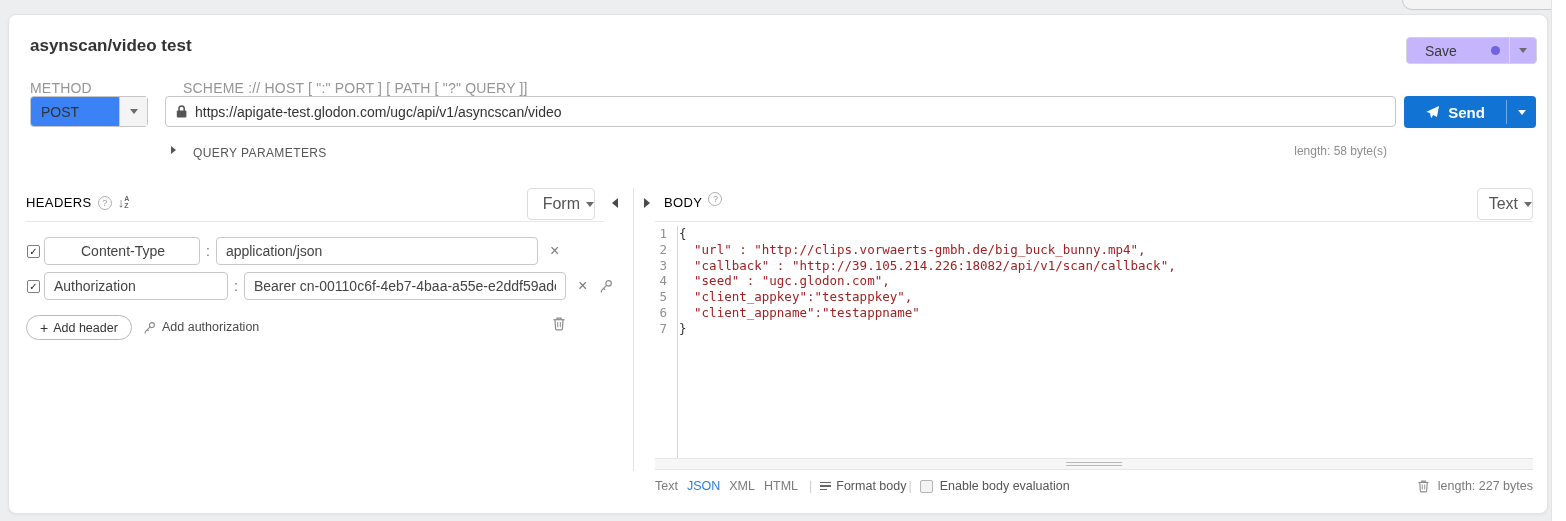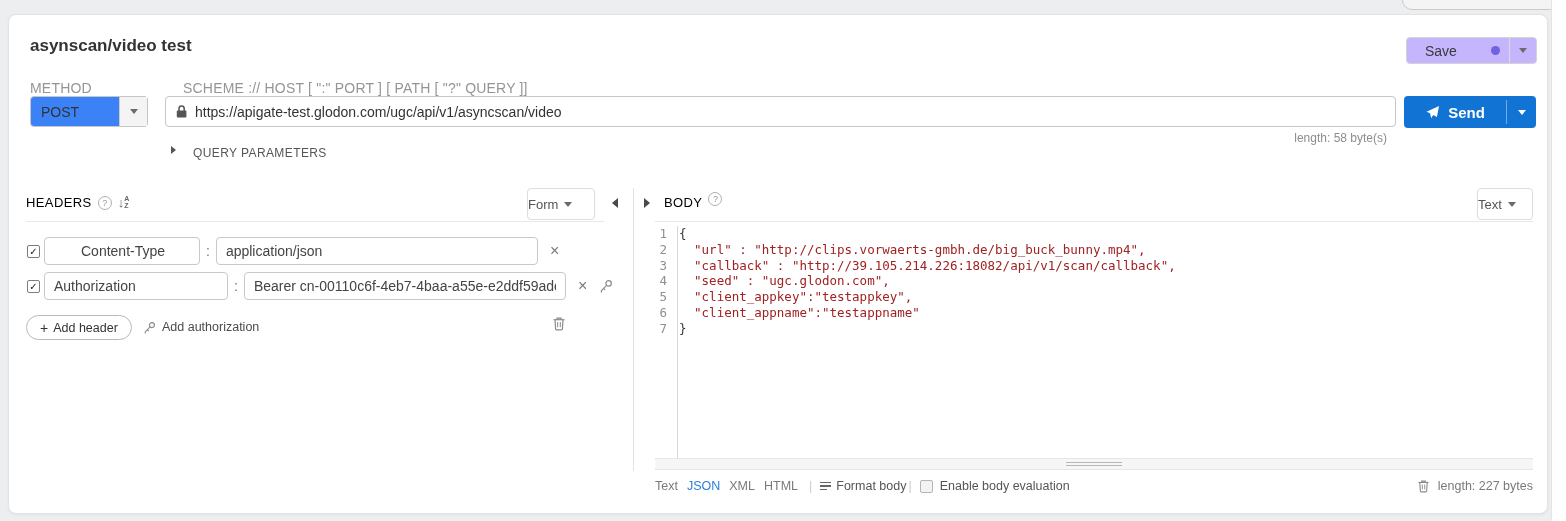--- a/index.html
+++ b/index.html
@@ -48,39 +48,39 @@
     display:flex; align-items:center; gap:8px; padding:0 10px;
     border:1px solid #c6c6c8; border-radius:4px; background:#fff;
   }
   .url-box input { flex:1; border:none; outline:none; font-size:14px; color:#333; font-family:"Liberation Sans",sans-serif; background:transparent; }
 
   .send-btn { left:1404px; top:96px; width:132px; height:32px; border:none; background:#1173d3; border-radius:4px; display:flex; align-items:stretch; overflow:hidden; cursor:pointer; }
   .send-main { flex:1; display:flex; align-items:center; justify-content:center; gap:8px; color:#fff; font-size:15px; font-weight:600; }
   .send-divider { width:1px; background:rgba(255,255,255,.4); margin:4px 0; }
   .send-caret .caret { border-top-color:#fff; }
 
-  .len-label { left:1187px; top:131px; width:200px; text-align:right; font-size:12px; color:#8d8d8d; }
+  .len-label { left:1187px; top:144px; width:200px; text-align:right; font-size:12px; color:#8d8d8d; }
 
   .query-toggle { left:171px; top:146px; display:flex; align-items:flex-start; gap:17px; cursor:pointer; }
   .tri-right { width:0; height:0; border-top:4px solid transparent; border-bottom:4px solid transparent; border-left:5px solid #555; }
   .tri-left  { width:0; height:0; border-top:5px solid transparent; border-bottom:5px solid transparent; border-right:6px solid #4a4a4a; }
   .tri-right-big { width:0; height:0; border-top:5px solid transparent; border-bottom:5px solid transparent; border-left:6px solid #4a4a4a; }
   .query-label { font-size:12px; color:#565656; letter-spacing:.4px; }
 
   .pane-divider { left:633px; top:188px; width:1px; height:283px; background:#e3e3e5; }
   .hr { height:1px; background:#e8e8e8; }
 
   .section-head { display:flex; align-items:center; gap:6px; }
   .section-title { font-size:13px; color:#000000; letter-spacing:.4px; }
   .qicon { width:14px; height:14px; border:1px solid #b0b0b0; border-radius:50%; display:flex; align-items:center; justify-content:center; font-size:9px; color:#999; cursor:pointer; }
   .sort-icon { display:flex; align-items:center; color:#666; cursor:pointer; }
   .sort-arrow { font-size:13px; line-height:13px; }
   .sort-az { display:flex; flex-direction:column; font-size:7px; line-height:6.5px; font-weight:bold; }
 
-  .mode-btn { height:32px; background:#fff; border:1px solid #ddd; border-radius:4px; display:flex; align-items:center; justify-content:flex-start; gap:6px; font-size:13px; color:#555; cursor:pointer; }
+  .mode-btn { height:32px; background:#fff; border:1px solid #ddd; border-radius:4px; display:flex; align-items:center; justify-content:flex-end; gap:6px; font-size:16px; color:#555; cursor:pointer; }
 
   .hrow { display:flex; align-items:center; }
   .chk { width:13px; height:13px; border:1px solid #7d7d7d; border-radius:2px; background:#fff; display:flex; align-items:center; justify-content:center; font-size:10px; color:#222; cursor:pointer; }
   .hinput { height:28px; border:1px solid #c9c9cb; border-radius:4px; padding:0 9px; font-size:14px; color:#444; font-family:"Liberation Sans",sans-serif; outline:none; }
   .colon { font-size:14px; color:#777; }
   .xbtn { font-size:16px; color:#7a7a7a; cursor:pointer; line-height:14px; }
 
   .pill-btn { height:25px; border:1px solid #b9b9b9; border-radius:13px; background:#fff; display:flex; align-items:center; gap:5px; padding:0 13px; font-size:12.5px; color:#333; cursor:pointer; }
   .link-btn { display:flex; align-items:center; gap:6px; font-size:12.5px; color:#4a4a4a; cursor:pointer; }
 

